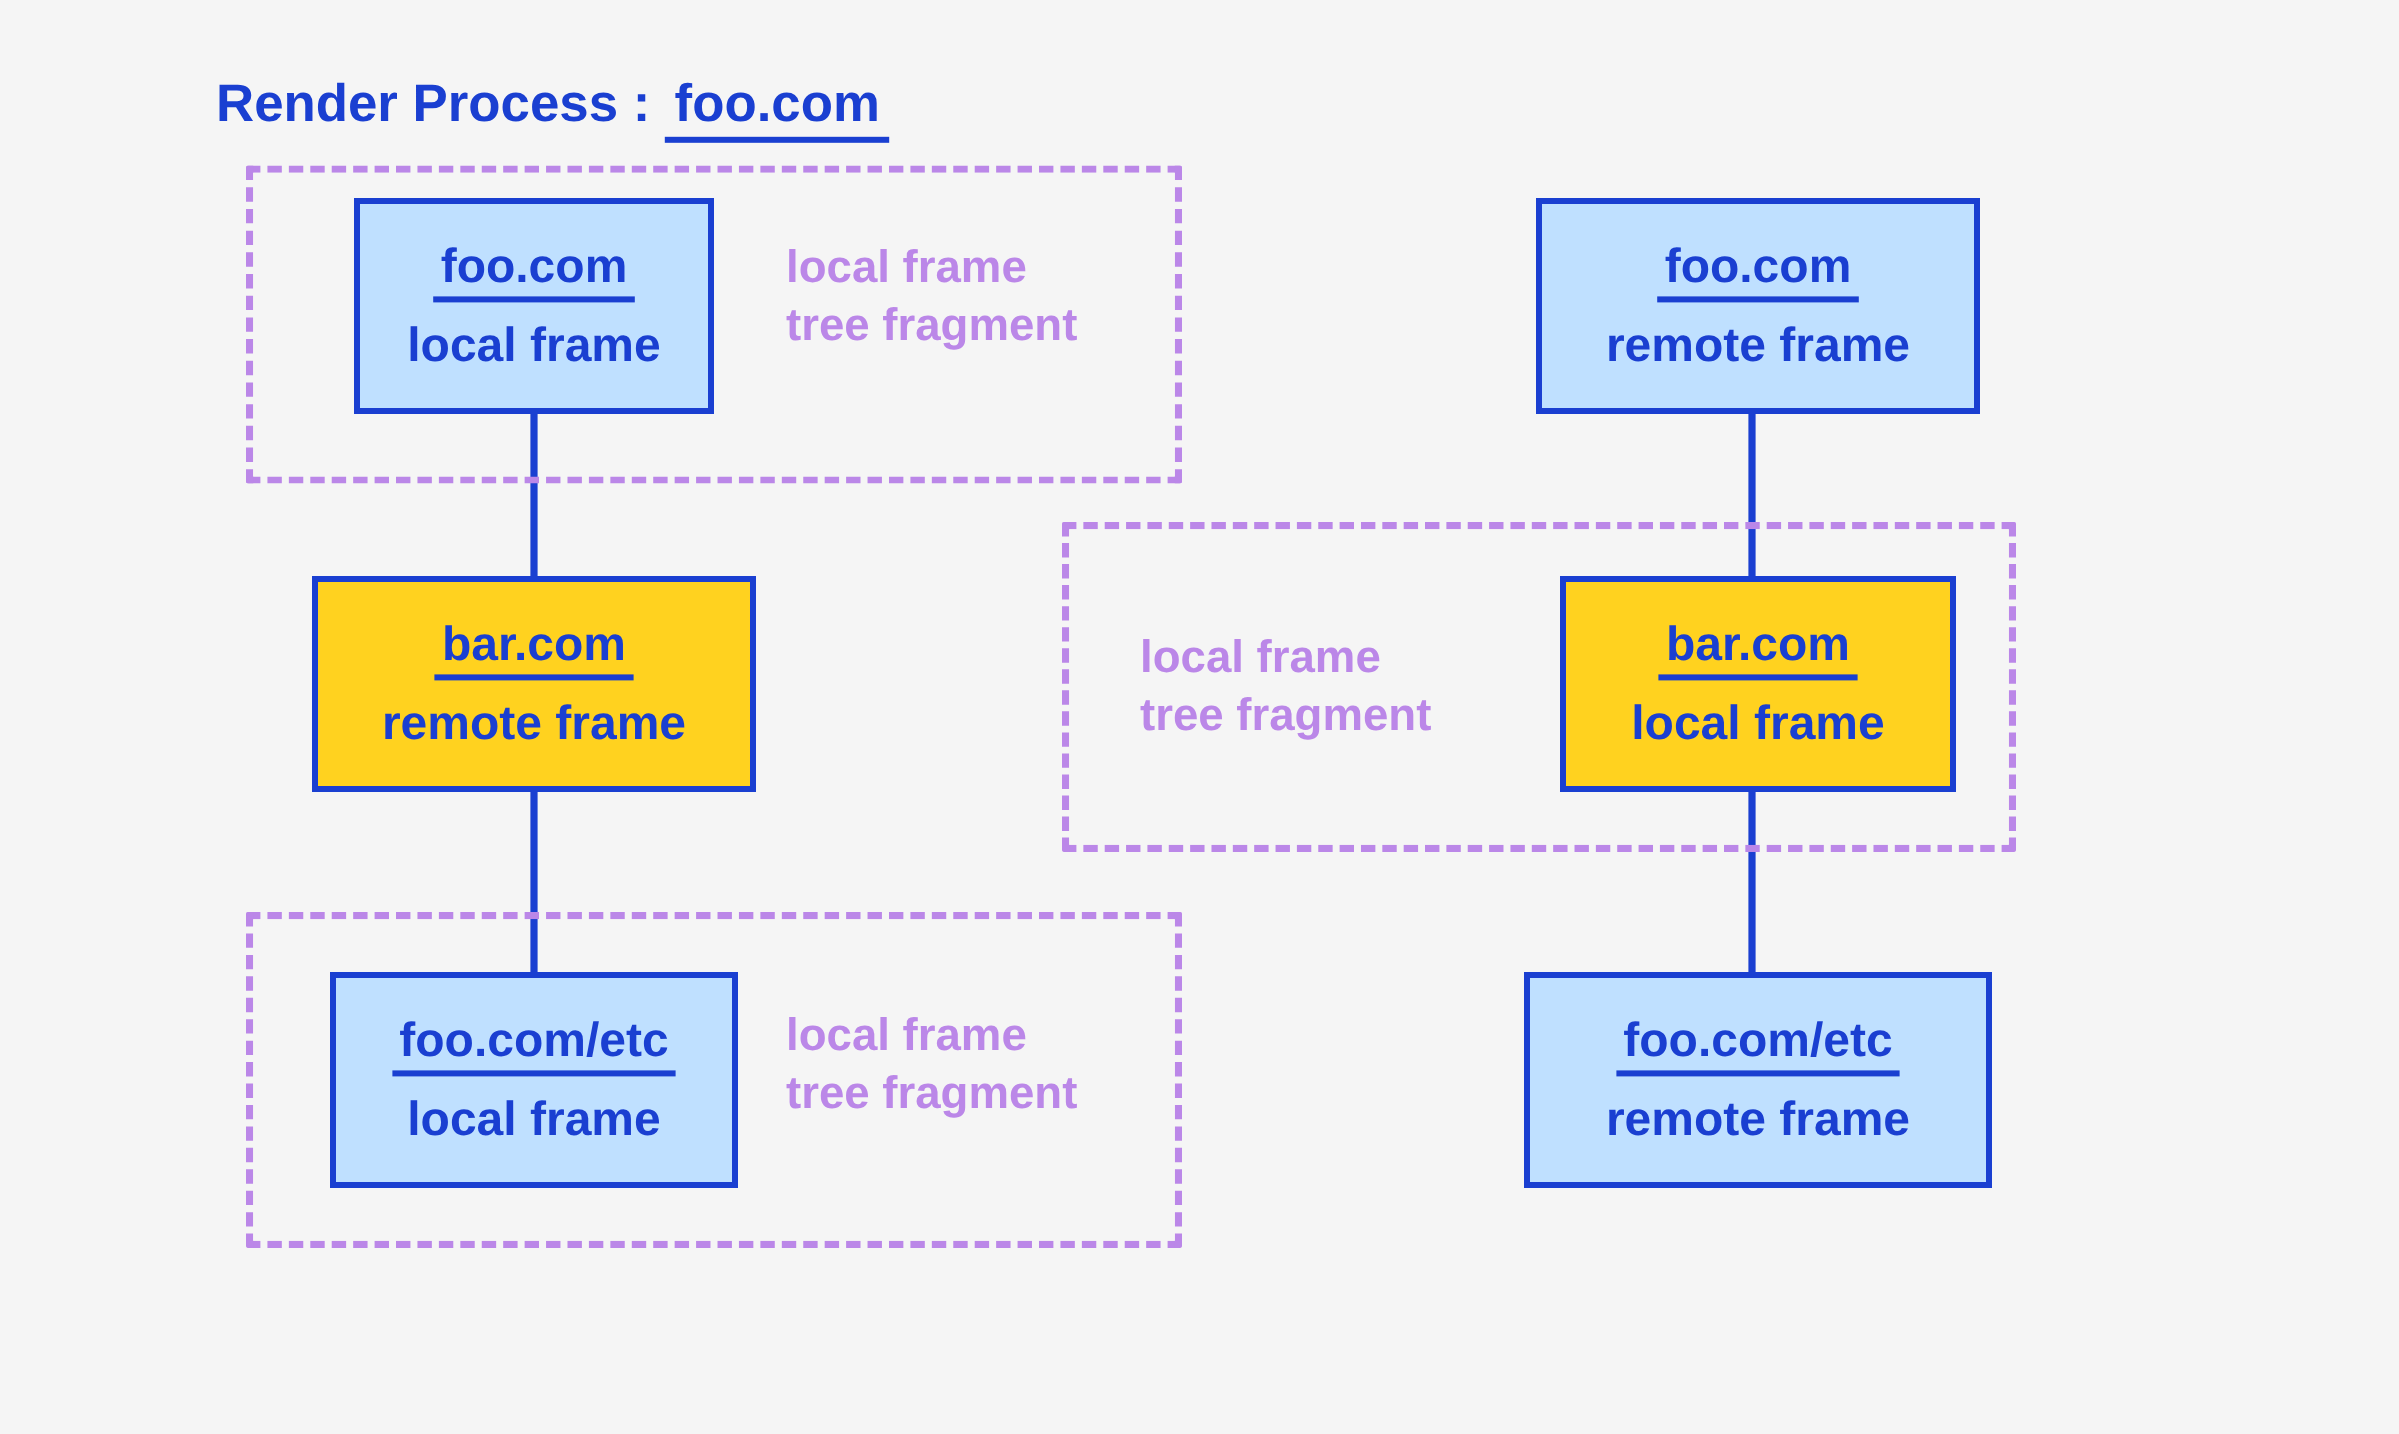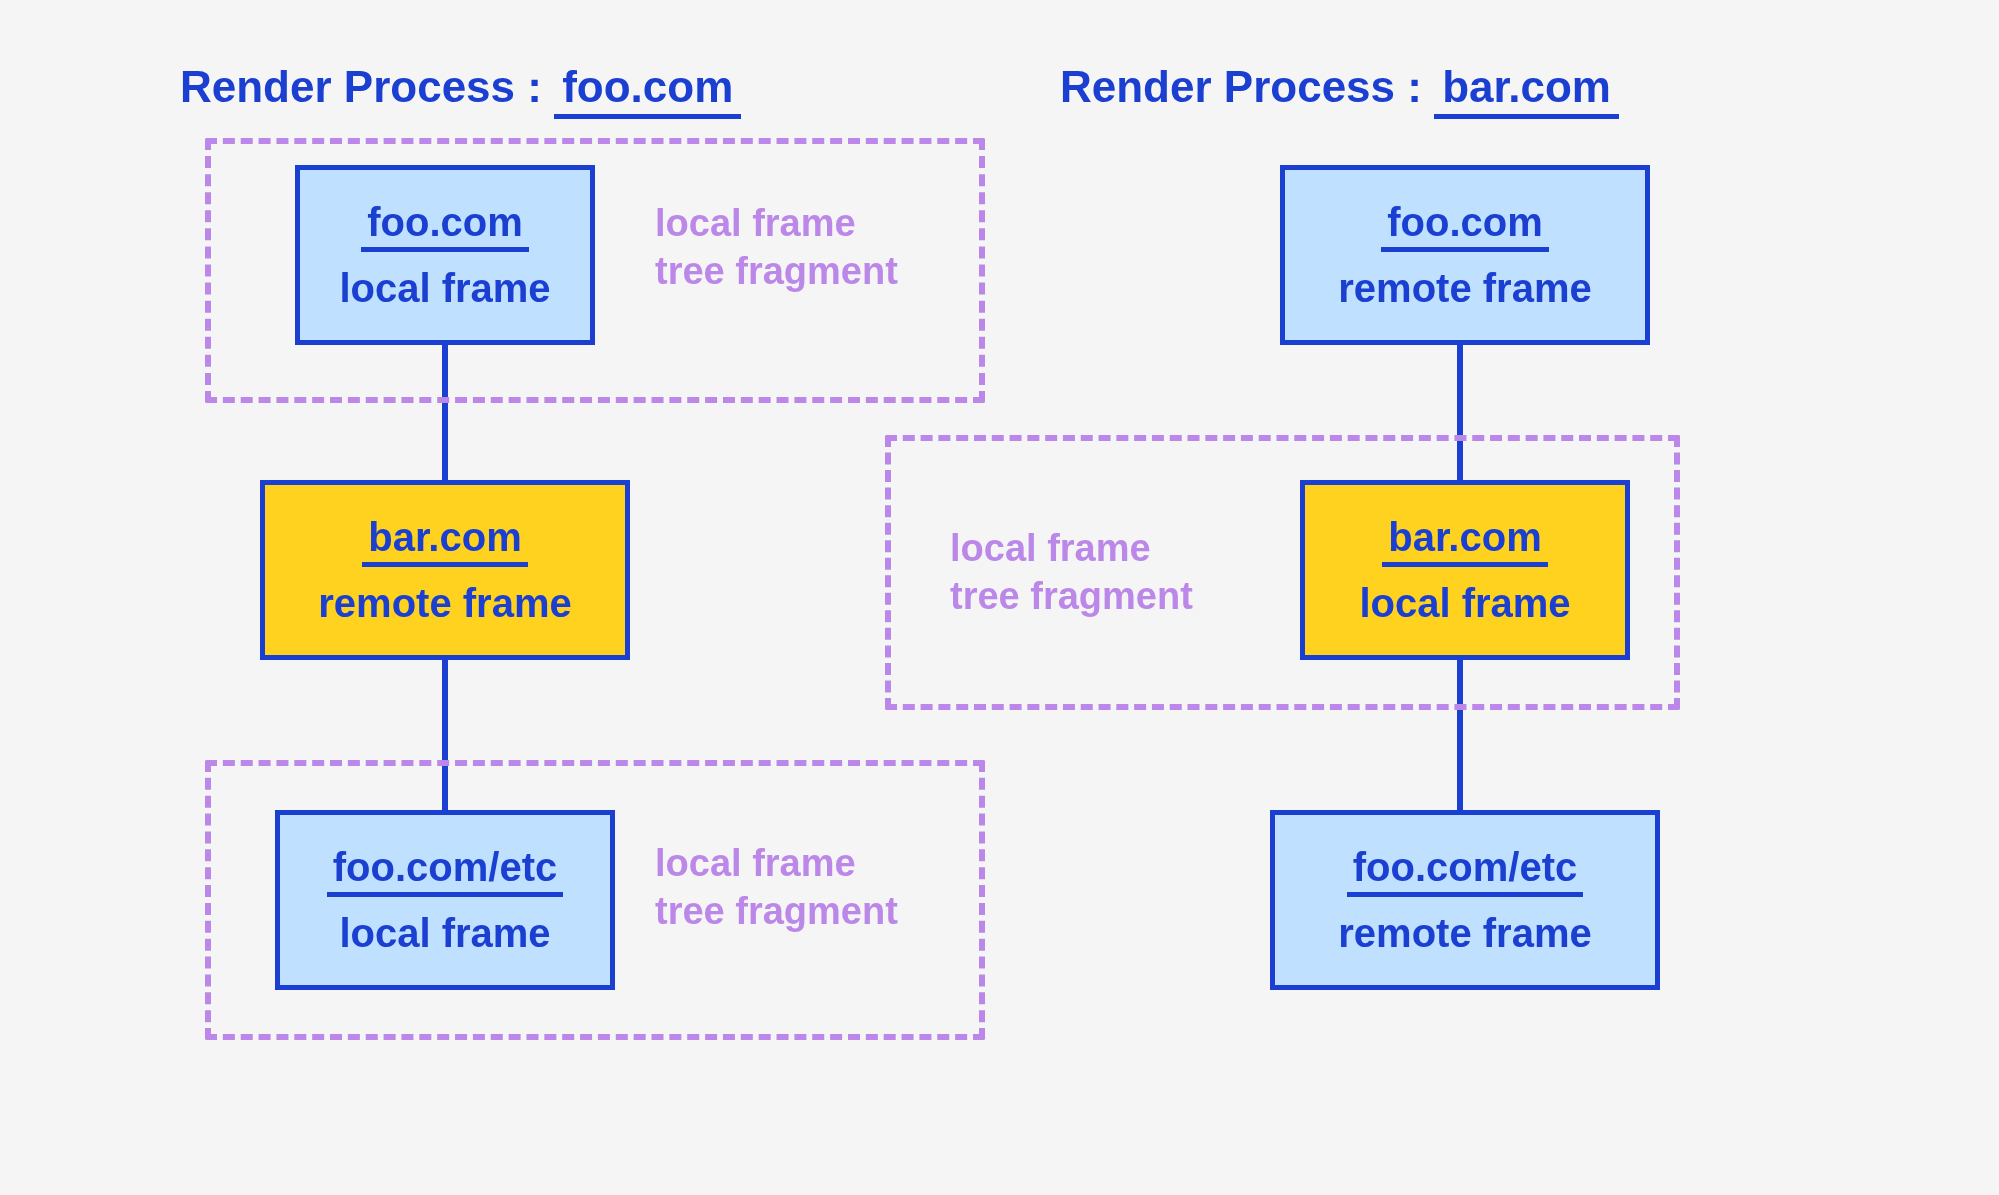--- a/index.html
+++ b/index.html
@@ -116,24 +116,20 @@
   </svg>
 
   <div class="dashbox" style="left:165px; top:138px; width:780px; height:265px;"></div>
   <div class="dashbox" style="left:165px; top:760px; width:780px; height:280px;"></div>
   <div class="dashbox" style="left:845px; top:435px; width:795px; height:275px;"></div>
 
   <div class="heading" style="left:140px; top:62px;">
     <span>Render Process : </span>
     <span class="hl blue">foo.com</span>
   </div>
-  <div class="heading" style="left:1020px; top:62px;">
-    <span>Render Process : </span>
-    <span class="hl yellow">bar.com</span>
-  </div>
 
   <div class="node blue" style="left:255px; top:165px; width:300px; height:180px;">
     <div class="domain">foo.com</div>
     <div class="type">local frame</div>
   </div>
   <div class="node yellow" style="left:220px; top:480px; width:370px; height:180px;">
     <div class="domain">bar.com</div>
     <div class="type">remote frame</div>
   </div>
   <div class="node blue" style="left:235px; top:810px; width:340px; height:180px;">

